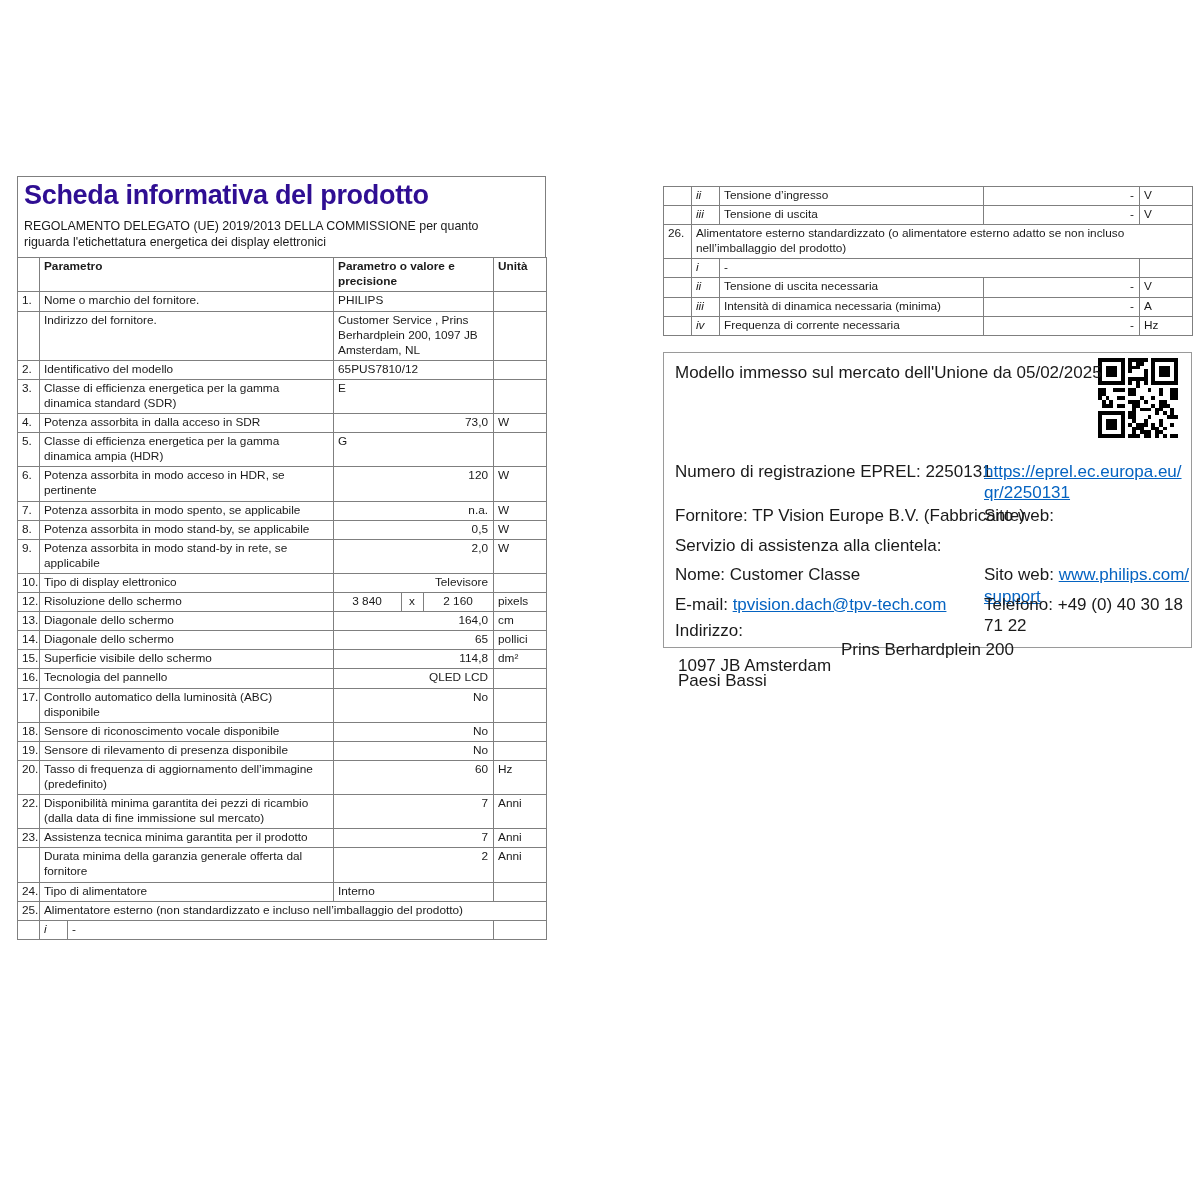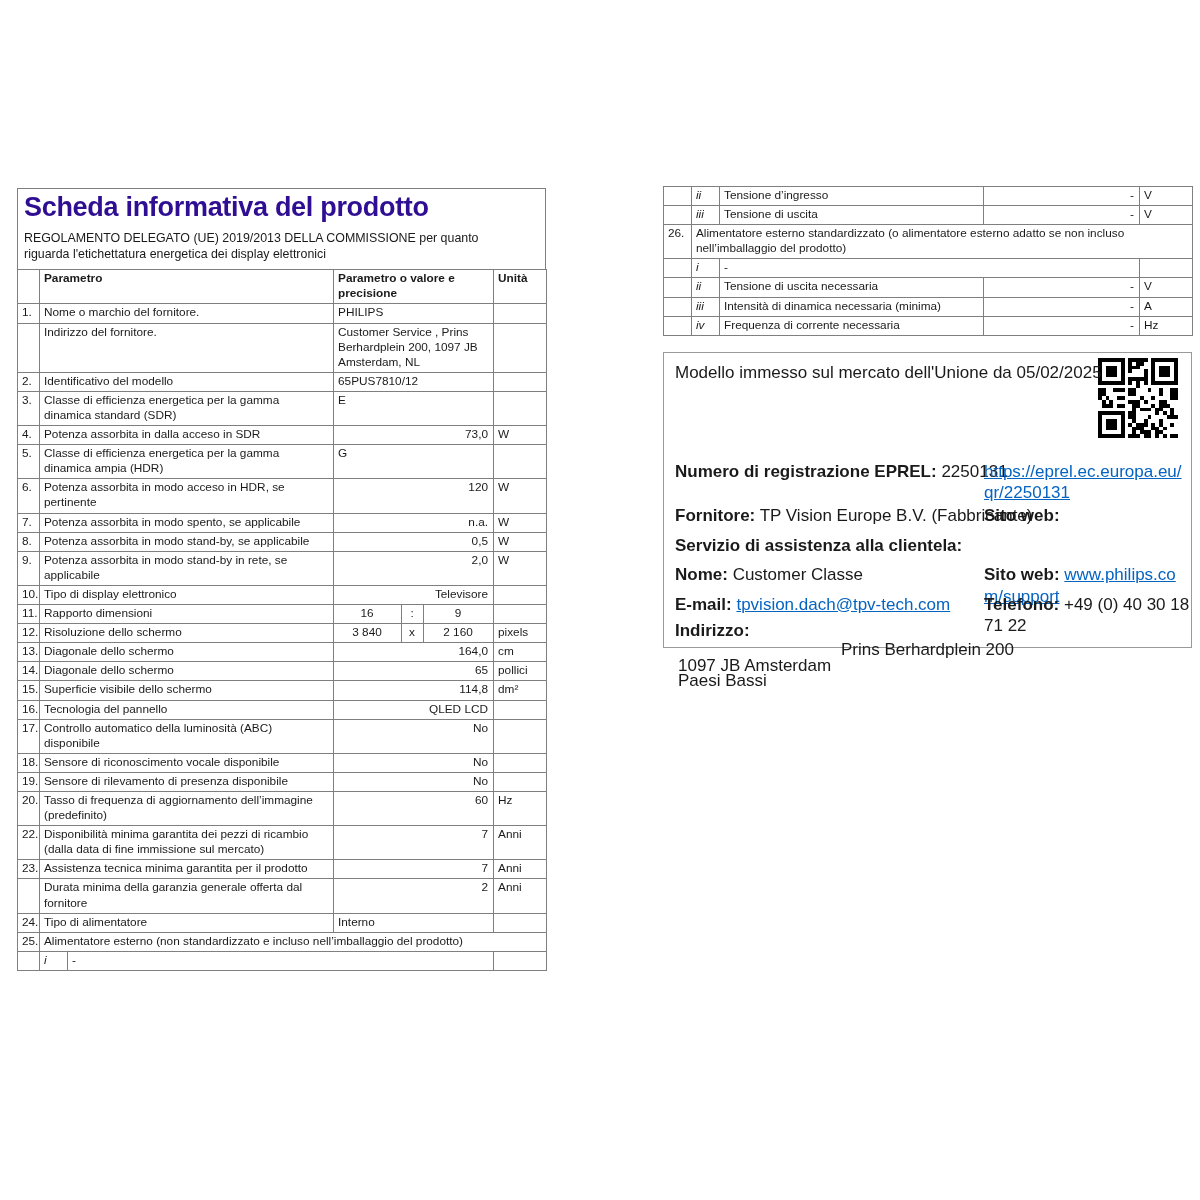--- a/index.html
+++ b/index.html
@@ -1,21 +1,21 @@
 <!DOCTYPE html>
 <html><head>
 <meta charset="utf-8">
 <style>
   html,body{margin:0;padding:0;}
   body{
     width:1200px;height:1200px;background:#ffffff;position:relative;
     font-family:"Liberation Sans",sans-serif;color:#1a1a1a;
     -webkit-font-smoothing:antialiased;
   }
-  .left-panel{position:absolute;left:5px;top:188px;width:529px;padding-left:12px;}
+  .left-panel{position:absolute;left:5px;top:176px;width:529px;padding-left:12px;}
   .right-panel{position:absolute;left:663px;top:186px;width:529px;}
 
   .title-box{border:1px solid #7f7f7f;border-bottom:none;padding:3px 8px 7px 6px;box-sizing:border-box;}
   .page-title{font-size:27px;font-weight:bold;margin:0 0 7px 0;color:#2f0e93;letter-spacing:-0.3px;}
   .page-subtitle{font-size:12.4px;margin:0;width:472px;line-height:1.3;}
 
   table.fiche{border-collapse:collapse;width:529px;font-size:11.8px;table-layout:fixed;}
   table.fiche td{border:1px solid #7f7f7f;padding:1px 5px 2px 4px;vertical-align:top;line-height:1.28;overflow:hidden;}
   table.fiche thead td{font-weight:bold;}
   td.num{padding-left:6px;}
@@ -23,21 +23,21 @@
   td.val-r{text-align:right;}
   td.val-l{text-align:left;}
   td.val-c{text-align:center;}
 
   .info-box{
     position:relative;border:1px solid #9a9a9a;margin-top:16px;
     padding:9px 11px;font-size:17px;line-height:1.28;height:276px;box-sizing:content-box;
   }
   .info-row{position:relative;}
   .r-col{position:absolute;left:309px;top:0;width:206px;}
-  .lbl{font-weight:bold;}
+  .lbl{font-weight:normal;}
   a.link{color:#0563c1;text-decoration:underline;word-break:break-all;}
   .row-eprel{margin-top:77px;}
   .row-fornitore{margin-top:23px;}
   .row-servizio{margin-top:8px;}
   .row-nome{margin-top:7px;}
   .row-email{margin-top:8px;}
   .row-indirizzo{margin-top:5px;}
   .addr-line{line-height:15.6px;padding-left:3px;}
   .addr-first{padding-left:0;text-align:center;}
   .qr{position:absolute;top:5px;right:13px;width:80px;height:80px;}
@@ -126,28 +126,20 @@
         <tr>
           <td class="num">9.</td>
           <td colspan="2">Potenza assorbita in modo stand-by in rete, se applicabile</td>
           <td class="val-r" colspan="3">2,0</td>
           <td>W</td>
         </tr>
         <tr>
           <td class="num">10.</td>
           <td colspan="2">Tipo di display elettronico</td>
           <td class="val-r" colspan="3">Televisore</td>
-          <td></td>
-        </tr>
-        <tr>
-          <td class="num">11.</td>
-          <td colspan="2">Rapporto dimensioni</td>
-          <td class="val-c">16</td>
-          <td class="val-c">:</td>
-          <td class="val-c">9</td>
           <td></td>
         </tr>
         <tr>
           <td class="num">12.</td>
           <td colspan="2">Risoluzione dello schermo</td>
           <td class="val-c">3 840</td>
           <td class="val-c">x</td>
           <td class="val-c">2 160</td>
           <td>pixels</td>
         </tr>

